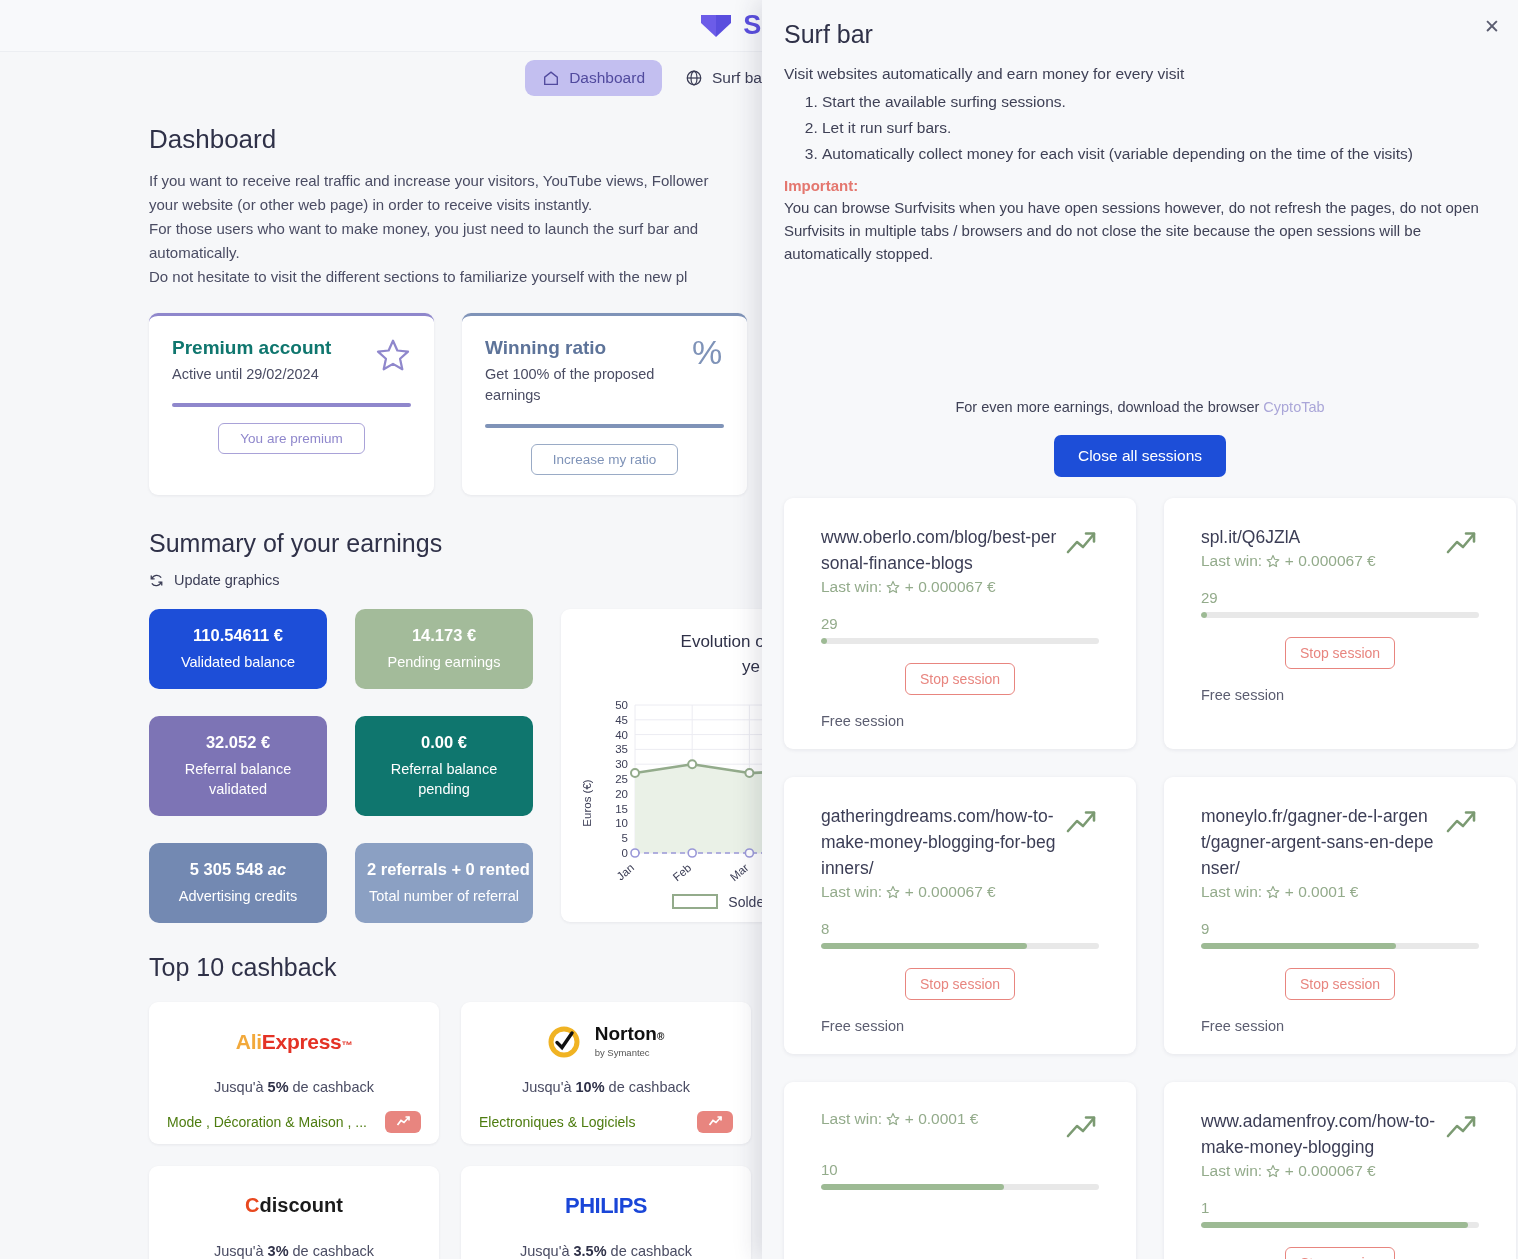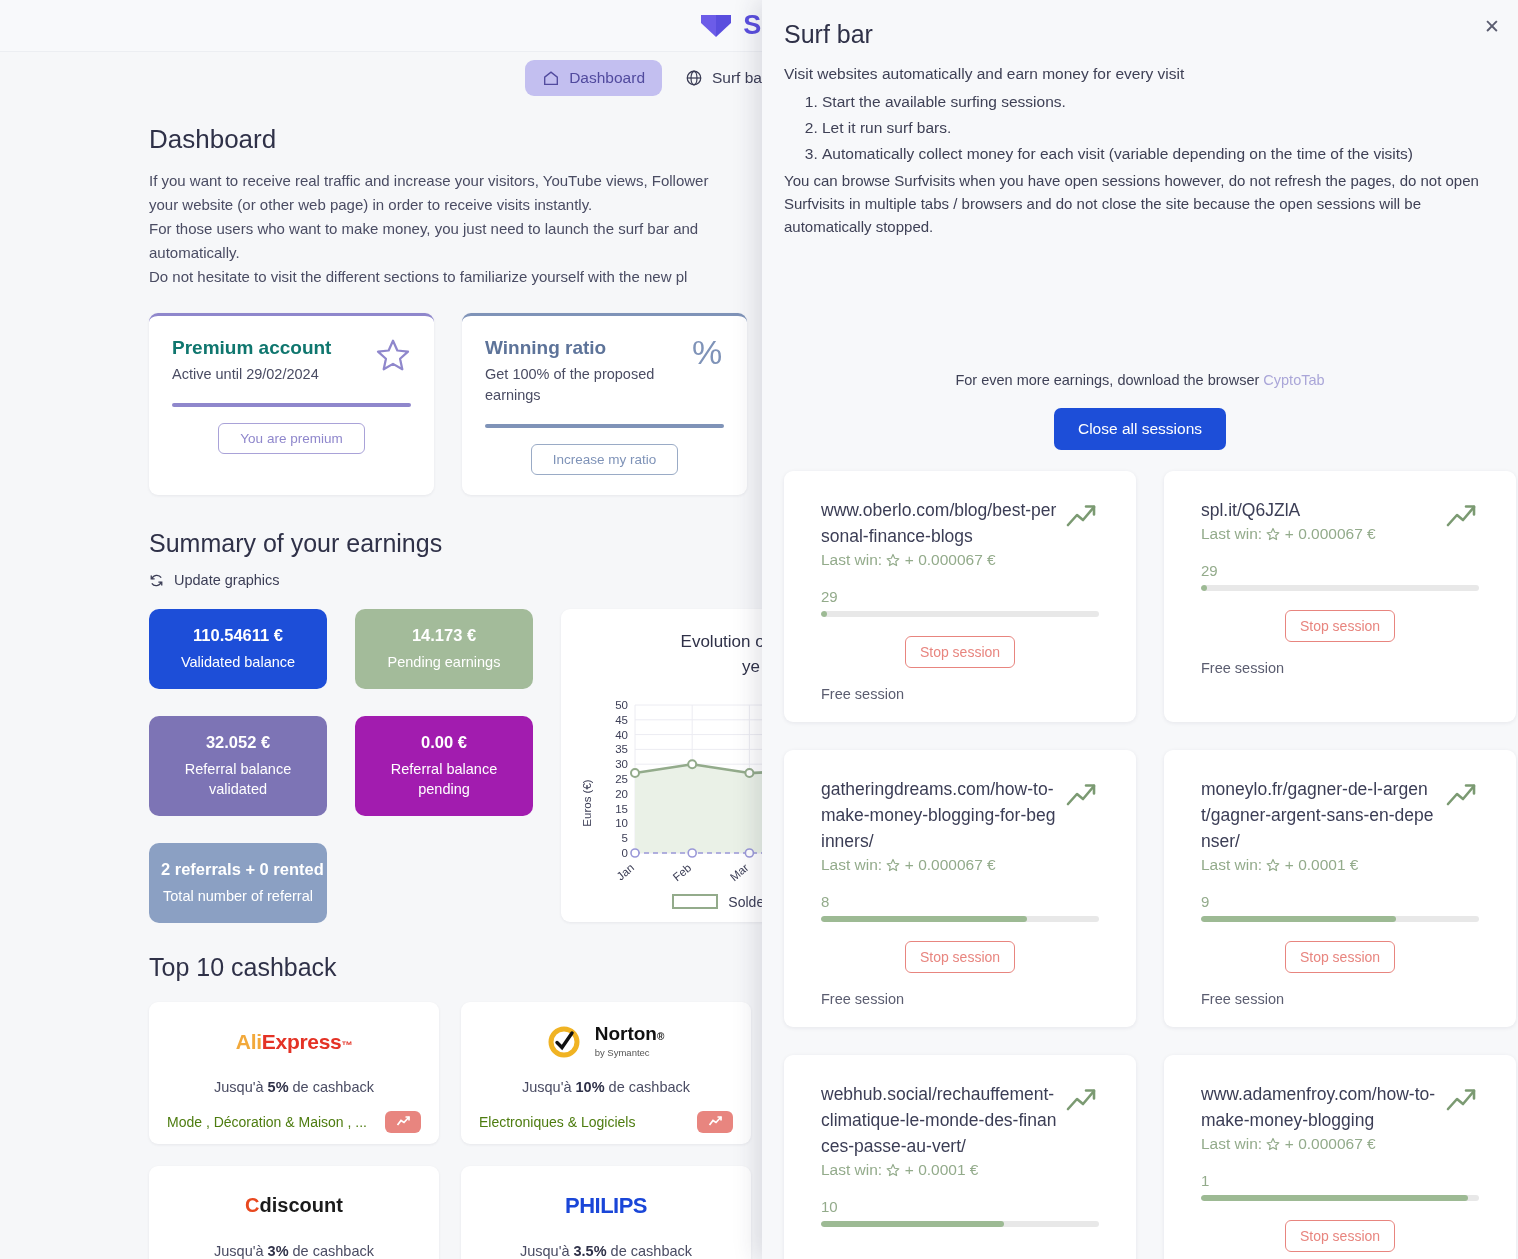--- a/index.html
+++ b/index.html
@@ -276,23 +276,27 @@
             <div class="stat-lbl">Validated balance</div>
           </div>
           <div class="stat" style="background:#a3bb9a">
             <div class="stat-val">14.173 €</div>
             <div class="stat-lbl">Pending earnings</div>
           </div>
           <div class="stat" style="background:#7d74b5">
             <div class="stat-val">32.052 €</div>
             <div class="stat-lbl">Referral balance validated</div>
           </div>
-          <div class="stat" style="background:#a21caf">
+          <div class="stat" style="background:#0f766e">
             <div class="stat-val">0.00 €</div>
             <div class="stat-lbl">Referral balance pending</div>
+          </div>
+          <div class="stat" style="background:#7389b2">
+            <div class="stat-val"><span>5 305 548 </span><em>ac</em></div>
+            <div class="stat-lbl">Advertising credits</div>
           </div>
           <div class="stat" style="background:#8ba0c3">
             <div class="stat-val">2 referrals + 0 rented</div>
             <div class="stat-lbl">Total number of referral</div>
           </div>
         </div>
 
         <div class="chart-card">
           <div class="chart-title">
             <span>Evolution of earnin</span><br><span>ye</span>
@@ -448,20 +452,21 @@
   <div id="panel">
     <button class="panel-close">✕</button>
     <div class="panel-inner">
       <div class="panel-title">Surf bar</div>
       <div class="panel-lead">Visit websites automatically and earn money for every visit</div>
       <ol class="panel-ol">
         <li>Start the available surfing sessions.</li>
         <li>Let it run surf bars.</li>
         <li>Automatically collect money for each visit (variable depending on the time of the visits)</li>
       </ol>
+      <div class="panel-imp">Important:</div>
       <div class="panel-note">You can browse Surfvisits when you have open sessions however, do not refresh the pages, do not open Surfvisits in multiple tabs / browsers and do not close the site because the open sessions will be automatically stopped.</div>
 
       <div class="cryptotab">
         <span>For even more earnings, download the browser </span><a>CyptoTab</a>
       </div>
 
       <div class="closeall-wrap">
         <button class="closeall">Close all sessions</button>
       </div>
 
@@ -550,21 +555,20 @@
               <div class="sess-fill" style="width: 70%;"></div>
             </div>
             <div class="sess-stop-wrap">
               <button class="sess-stop">Stop session</button>
             </div>
             <div class="sess-free">Free session</div>
           </div>
           <div class="sess-card">
             <div class="sess-head">
               <div>
-                <div class="sess-url">webhub.social/rechauffement-climatique-le-monde-des-finances-passe-au-vert/</div>
                 <div class="sess-win"><span>Last win: </span><svg width="14" height="14" viewBox="0 0 24 24" fill="none" stroke="#93ab8b" stroke-width="2" style="vertical-align:-2px">
                     <path d="M12 2.5 L14.9 9 L22 9.8 L16.7 14.5 L18.2 21.5 L12 17.9 L5.8 21.5 L7.3 14.5 L2 9.8 L9.1 9 Z" stroke-linejoin="round"></path>
                   </svg> <span>+ 0.0001 €</span></div>
               </div>
               <svg class="sess-arrow" width="34" height="28" viewBox="0 0 34 28" fill="none" stroke="#7b9a72" stroke-width="2.6" stroke-linecap="round" stroke-linejoin="round">
                 <path d="M3 22 L12 12 L18 17 L29 4"></path>
                 <path d="M21 3.5h8v8"></path>
               </svg>
             </div>
             <div class="sess-count">10</div>

